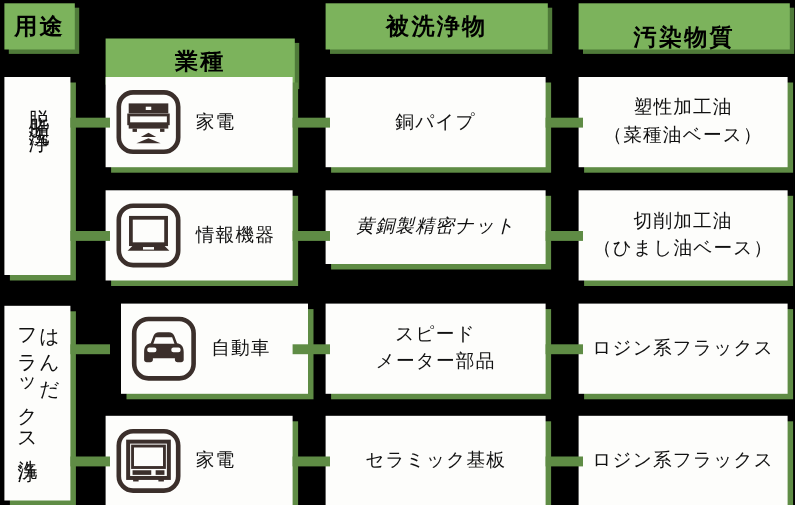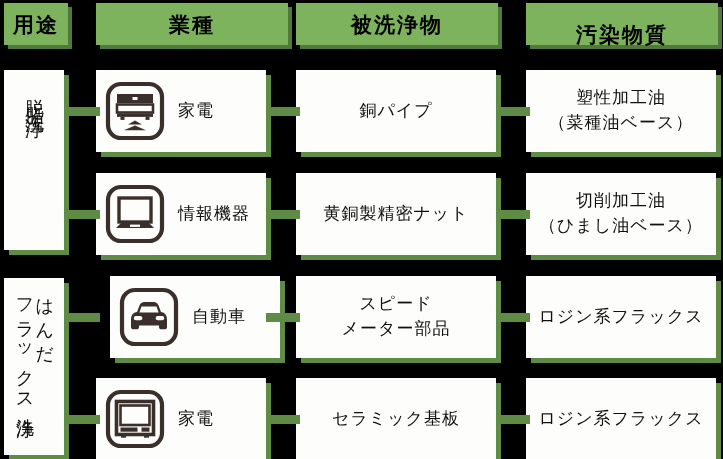--- a/index.html
+++ b/index.html
@@ -115,21 +115,21 @@
 </style>
 </head>
 <body>
 
 <div id="board">
 
   <div class="hdr" style="left:4px; width:64px;">
     <span class="hdr-label">用途</span>
   </div>
 
-  <div class="hdr" style="left:96px; width:192px;">
+  <div class="hdr" style="left:96px; width:172px;margin-top:32px;">
     <span class="hdr-label">業種</span>
   </div>
 
   <div class="hdr" style="left:296px; width:202px;">
     <span class="hdr-label">被洗浄物</span>
   </div>
 
   <div class="hdr" style="left:526px; width:192px;align-items:flex-end;">
     <span class="hdr-label">汚染物質</span>
   </div>
@@ -178,21 +178,21 @@
       <svg viewBox="0 0 62 62" aria-hidden="true">
         <rect x="4" y="4" width="54" height="54" rx="13" ry="13" fill="none" stroke="#3b2f2b" stroke-width="4.2"></rect>
         <rect x="15" y="15" width="32" height="24" fill="none" stroke="#3b2f2b" stroke-width="3.4"></rect>
         <path d="M12 45 L17.5 39.5 L44.5 39.5 L50 45 Z" fill="#3b2f2b"></path>
         <rect x="26" y="41.6" width="10" height="2.3" fill="#fdfdfb"></rect>
       </svg>
     </span>
     <span class="cell-text">情報機器</span>
   </div>
 
-  <div class="cell" style="left:296px; top:173px; width:200px; height:82px;">
+  <div class="cell" style="left:296px; top:173px; width:200px; height:67px;font-style:italic;">
     <span class="cell-text">黄銅製精密ナット</span>
   </div>
 
   <div class="cell" style="left:526px; top:173px; width:190px; height:82px;">
     <span class="cell-text">切削加工油
 （ひまし油ベース）</span>
   </div>
 
   <div class="cell industry" style="left:110px; top:276px; width:170px; height:82px;">
     <span class="icon-box">

